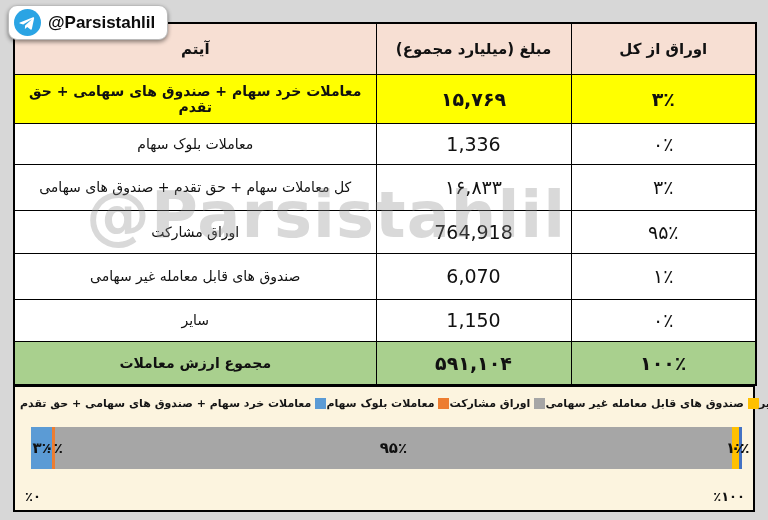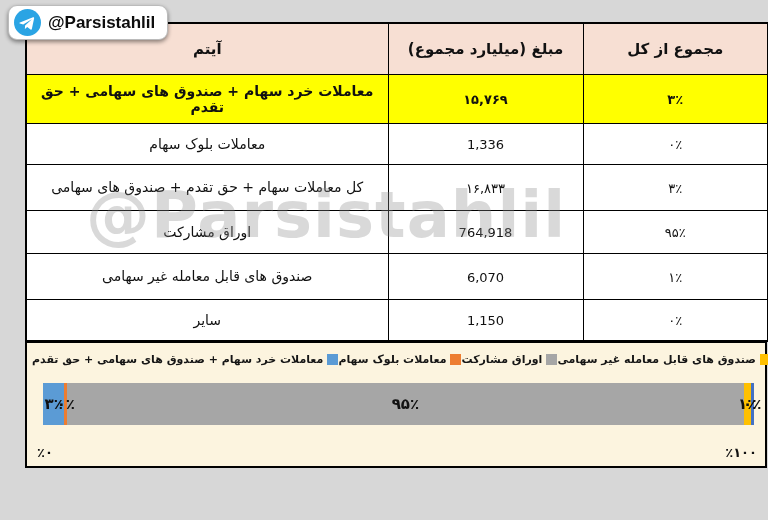--- a/index.html
+++ b/index.html
@@ -1,33 +1,33 @@
 <!DOCTYPE html>
 <html lang="fa"><head>
 <meta charset="utf-8">
 <style>
   * { margin:0; padding:0; box-sizing:border-box; }
   html,body { width:768px; height:520px; overflow:hidden; }
   body { font-family:"DejaVu Sans", sans-serif; background:#d7d7d7; }
 
   .canvas { position:relative; width:768px; height:520px; background:#d7d7d7; }
 
-  .sheet { position:absolute; left:25px; top:22px; width:742px; }
+  .sheet { position:absolute; left:13px; top:22px; width:742px; }
 
   
   table.summary { width:742px; border-collapse:collapse; table-layout:fixed;
                   border:2.5px solid #000; background:#fff; }
   table.summary col.c-item { width:362px; }
   table.summary col.c-amount { width:195px; }
   table.summary col.c-pct { width:185px; }
   th, td { border:1.5px solid #000; text-align:center; vertical-align:middle;
            color:#111; overflow:hidden; }
   thead th { background:#f7dfd3; font-size:15px; font-weight:bold; height:51px; }
   td.item { direction:rtl; font-size:14px; padding:0 6px; }
-  .num { direction:ltr; unicode-bidi:bidi-override; font-size:13px; }
+  .num { direction:ltr; unicode-bidi:bidi-override; font-size:19px; }
   tbody tr:nth-child(1){ height:49px; } tbody tr:nth-child(2){ height:41px; }
   tbody tr:nth-child(3){ height:46px; } tbody tr:nth-child(4){ height:43px; }
   tbody tr:nth-child(5){ height:46px; } tbody tr:nth-child(6){ height:42px; }
   tbody tr:nth-child(7){ height:44px; }
   tr.hl-yellow td { background:#ffff00; font-weight:bold; }
   tr.hl-green  td { background:#a9d08e; font-weight:bold; }
   tr.hl-yellow td .num, tr.hl-green td .num { font-weight:bold; }
 
   
   .chart-box { position:relative; width:742px; height:127px; background:#fcf4df;
@@ -75,21 +75,21 @@
     <table class="summary">
       <colgroup>
         <col class="c-item">
           <col class="c-amount">
           <col class="c-pct">
       </colgroup>
       <thead>
         <tr>
           <th dir="rtl">آیتم</th>
           <th dir="rtl">مبلغ (میلیارد مجموع)</th>
-          <th dir="rtl">مجموع از کل</th>
+          <th dir="rtl">اوراق از کل</th>
         </tr>
       </thead>
       <tbody id="table-body">
           <tr class="hl-yellow">
             <td class="item">معاملات خرد سهام +  صندوق های سهامی + حق تقدم</td>
             <td><span class="num">۱۵,۷۶۹</span></td>
             <td><span class="num">۳٪</span></td>
           </tr>
           <tr>
             <td class="item">معاملات بلوک سهام</td>
@@ -108,20 +108,25 @@
           </tr>
           <tr>
             <td class="item">صندوق های قابل معامله غیر سهامی</td>
             <td><span class="num">6,070</span></td>
             <td><span class="num">۱٪</span></td>
           </tr>
           <tr>
             <td class="item">سایر</td>
             <td><span class="num">1,150</span></td>
             <td><span class="num">۰٪</span></td>
+          </tr>
+          <tr class="hl-green">
+            <td class="item">مجموع ارزش معاملات</td>
+            <td><span class="num">۵۹۱,۱۰۴</span></td>
+            <td><span class="num">۱۰۰٪</span></td>
           </tr>
         </tbody>
     </table>
 
     <div class="chart-box">
       <div class="legend" id="legend">
           <span class="legend-item">
             <span class="legend-label">معاملات خرد سهام +  صندوق های سهامی + حق تقدم</span>
             <span class="legend-swatch" style="background: rgb(91, 155, 213);"></span>
           </span>

